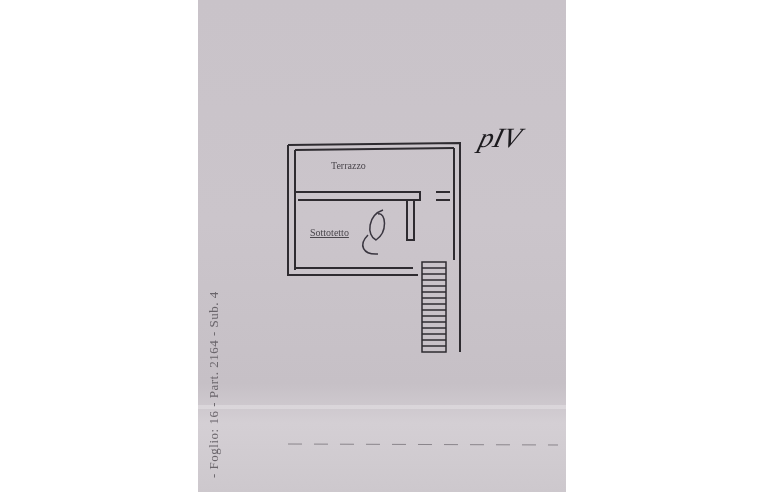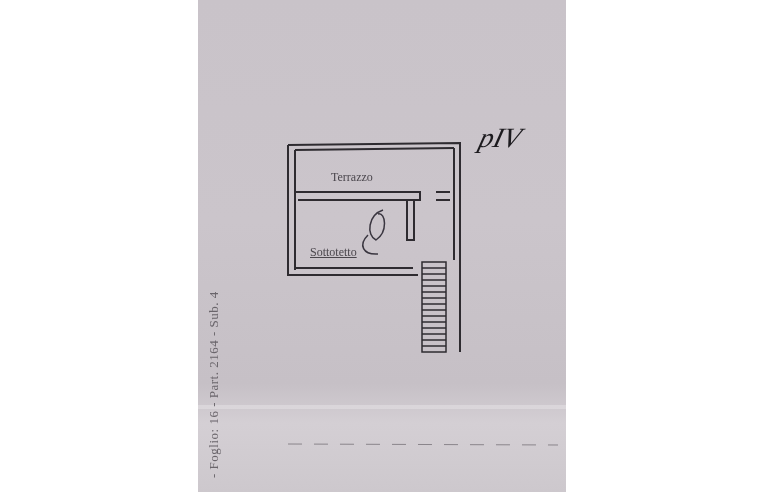--- a/index.html
+++ b/index.html
@@ -2,21 +2,21 @@
 <html><head>
 <meta charset="utf-8">
 <style>
   html, body { margin: 0; padding: 0; }
   body { width: 764px; height: 492px; background: #ffffff; position: relative; overflow: hidden; font-family: "Liberation Serif", serif; }
   .photo { position: absolute; left: 198px; top: 0; width: 368px; height: 492px;
     background: linear-gradient(180deg, #c9c3c9 0%, #cbc5cb 45%, #c6c0c6 78%, #d4cfd4 86%, #cdc8cd 100%); overflow: hidden; }
   .plan-svg { position: absolute; left: 0; top: 0; }
   .side-label { position: absolute; left: 8px; top: 478px; transform-origin: 0 0; transform: rotate(-90deg);
     font-size: 13px; color: #6a656b; white-space: nowrap; letter-spacing: 0.5px; }
-  .room-label { position: absolute; font-size: 12px; color: #4a464c; white-space: nowrap; margin-top: 10px; }
+  .room-label { position: absolute; font-size: 10px; color: #4a464c; white-space: nowrap; }
   .north { position: absolute; left: 282px; top: 122px; font-size: 28px; font-style: italic; color: #1c1a1e; transform: skewX(-15deg); }
   .fold { position: absolute; left: 0; top: 405px; width: 368px; height: 4px; background: rgba(255,255,255,0.25); }
 </style>
 </head>
 <body>
 
 <div class="photo">
   <svg class="plan-svg" width="368" height="492" viewBox="0 0 368 492">
     <g fill="none" stroke="#2e2b30" stroke-width="2">
 
@@ -51,16 +51,16 @@
       <line x1="224" y1="340" x2="248" y2="340"></line>
         <line x1="224" y1="346" x2="248" y2="346"></line>
     </g>
 
     <path d="M185 210 C170 215 168 235 178 240 C190 232 188 212 180 214 M170 235 C160 245 165 255 180 254" fill="none" stroke="#3a3640" stroke-width="1.5"></path>
 
     <path d="M90 444 L360 445" stroke="#8a858b" stroke-width="1" stroke-dasharray="14 12" fill="none"></path>
   </svg>
   <div class="fold"></div>
   <div class="room-label" style="left:133px;top:160px;">Terrazzo</div>
-  <div class="room-label" style="left:112px;top:235px;text-decoration:underline;">Sottotetto</div>
+  <div class="room-label" style="left:112px;top:227px;text-decoration:underline;">Sottotetto</div>
   <div class="north">pIV</div>
   <div class="side-label">- Foglio: 16 - Part. 2164 - Sub. 4</div>
 </div>
 
 </body></html>

